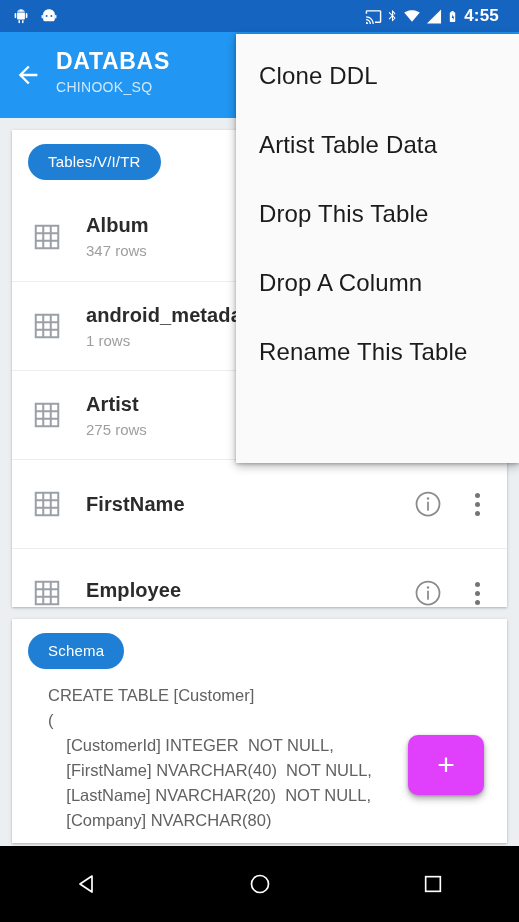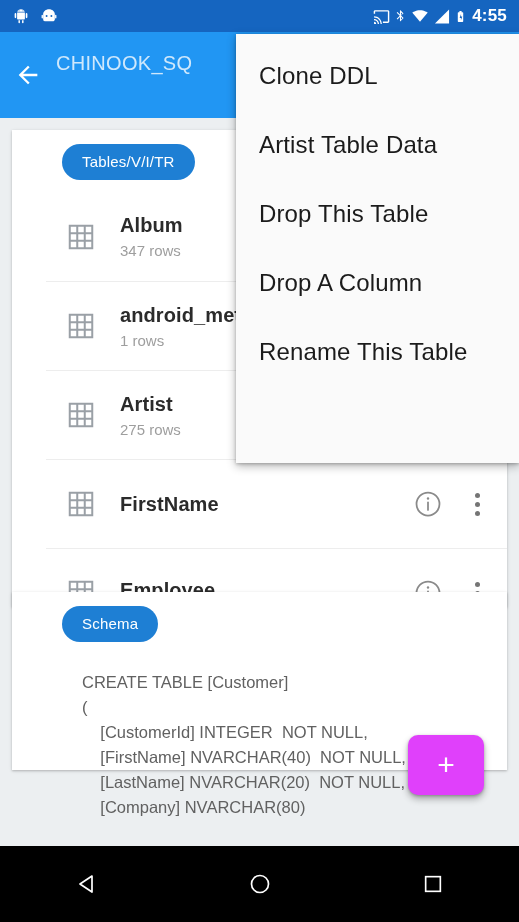--- a/index.html
+++ b/index.html
@@ -11,59 +11,58 @@
     overflow:hidden;
     -webkit-font-smoothing:antialiased;
   }
 
   
   .statusbar{
     position:absolute; left:0; top:0; width:519px; height:32px;
     background:#1565c0; display:flex; align-items:center; color:#fff;
   }
   .sb-left{ display:flex; align-items:center; gap:10px; padding-left:12px; }
-  .sb-right{ margin-left:auto; display:flex; align-items:center; gap:3px; padding-right:12px; }
+  .sb-right{ margin-left:auto; display:flex; align-items:center; gap:3px; padding-right:20px; }
   .sb-clock{ font-size:17px; font-weight:700; letter-spacing:.2px; padding-left:2px; }
   .sb-ic{ display:block; }
 
   
   .appbar{
     position:absolute; left:0; top:32px; width:519px; height:86px;
     background:#2196f3; color:#fff;
     display:flex; align-items:flex-start;
   }
   .back-btn{
     width:56px; height:86px; display:flex; align-items:center; justify-content:center;
     flex:0 0 auto;
   }
   .titles{ padding-top:16px; }
   .ab-title{
     font-size:23px; font-weight:700; letter-spacing:.7px; color:#ffffff;
     white-space:nowrap;
   }
   .ab-sub{
-    font-size:20px; font-weight:400; color:#cfe8fc; margin-top:4px;
+    font-size:14px; font-weight:400; color:#cfe8fc; margin-top:4px;
     white-space:nowrap; letter-spacing:.3px;
   }
 
   
   .page{
     position:absolute; left:0; top:118px; width:519px; height:728px;
     background:#eceff1;
     overflow:hidden;
   }
 
   .card{
     position:absolute; left:12px; width:495px;
     background:#fff;
     box-shadow:0 1px 2px rgba(0,0,0,.18), 0 1px 4px rgba(0,0,0,.10);
-    padding-left:34px;
   }
   #list-card{ top:12px; height:477px; }
-  #schema-card{ top:474px; height:178px; }
+  #schema-card{ top:501px; height:224px; }
 
   .chip{
     display:inline-block; background:#1e7fd4; color:#fff;
     border-radius:22px; height:36px; line-height:36px;
     padding:0 20px; font-size:15px; letter-spacing:.2px;
     margin:14px 0 0 16px;
   }
 
   .tlist{ margin-top:12px; }
   .trow{
@@ -78,21 +77,21 @@
     font-size:20px; font-weight:700; color:#2b2b2b; letter-spacing:.1px;
     white-space:nowrap; overflow:hidden;
   }
   .trows{ font-size:15px; color:#9e9e9e; margin-top:5px; }
   .ract{ display:flex; align-items:center; gap:26px; flex:0 0 auto; padding-right:8px; }
 
   .dots{ display:flex; flex-direction:column; gap:4px; align-items:center; width:16px;}
   .dots i{ width:5px; height:5px; border-radius:50%; background:#757575; display:block; }
 
   .sql{
-    margin:28px 0 0 0; padding:0 14px 0 36px;
+    margin:14px 0 0 0; padding:0 14px 0 36px;
     font-size:16.5px; line-height:25px; color:#616161;
     white-space:pre; letter-spacing:0;
   }
 
   
   .fab{
     position:absolute; left:408px; top:735px; width:76px; height:60px;
     background:#e040fb; border-radius:10px;
     display:flex; align-items:center; justify-content:center;
     box-shadow:0 4px 7px rgba(0,0,0,.30), 0 1px 3px rgba(0,0,0,.22);
@@ -152,20 +151,21 @@
   </div>
 </div>
 
 <div class="appbar">
   <div class="back-btn">
     <svg width="28" height="28" viewBox="0 0 24 24" fill="#fff">
       <path d="M20 11H7.8l5.6-5.6L12 4l-8 8 8 8 1.4-1.4L7.8 13H20v-2z"></path>
     </svg>
   </div>
   <div class="titles">
+    <div class="ab-title">DATABAS</div>
     <div class="ab-sub">CHINOOK_SQ</div>
   </div>
 </div>
 
 <div class="page">
 
   <div class="card" id="list-card">
     <div class="chip">Tables/V/I/TR</div>
 
     <div class="tlist">

